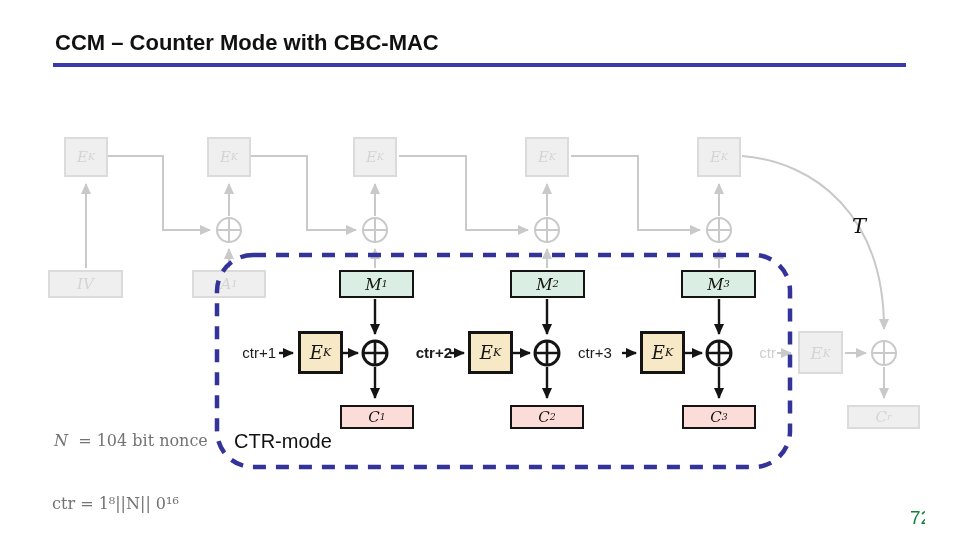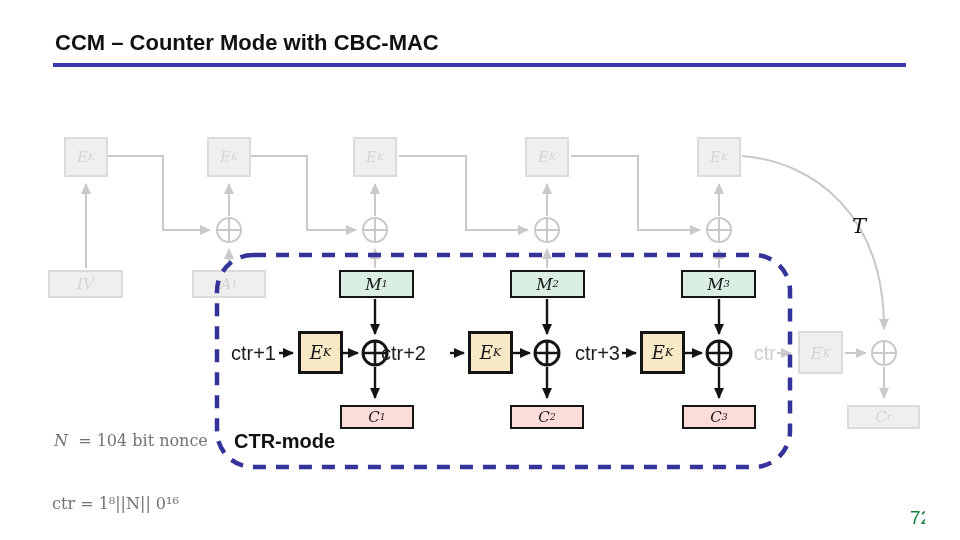--- a/index.html
+++ b/index.html
@@ -14,24 +14,24 @@
   
   .box{position:absolute;box-sizing:border-box;display:flex;align-items:center;justify-content:center;
        font-family:"DejaVu Serif","Liberation Serif",serif;font-style:italic;}
   .box sub{font-size:0.62em;font-style:italic;line-height:0;}
   .faded-box{background:#efefef;border:2px solid #dbdbdb;color:#d4d4d4;font-size:15px;}
   .mint-box{background:#daeee3;border:2px solid #141414;color:#141414;font-size:16px;}
   .pink-box{background:#fbdcd8;border:2px solid #141414;color:#141414;font-size:15px;}
   .wheat-box{background:#f7e8c6;border:3px solid #141414;color:#141414;font-size:18px;}
 
   
-  .ctr-label{position:absolute;font-size:20px;color:#1c1c1c;text-align:right;height:18px;line-height:18px;}
+  .ctr-label{position:absolute;font-size:15px;color:#1c1c1c;text-align:right;height:18px;line-height:18px;}
   .ctr-label.faded{color:#cfcfcf;}
   .tag-label{left:852px;top:214px;font-family:"DejaVu Serif",serif;font-style:italic;font-size:21px;color:#111111;}
-  .region-label{left:234px;top:430px;font-size:20px;font-weight:bold;color:#111111;}
+  .region-label{left:234px;top:430px;font-size:20px;font-weight:normal;color:#111111;}
 
   
   .note{position:absolute;font-family:"DejaVu Serif","Liberation Serif",serif;font-size:16px;color:#737373;white-space:pre;}
   .note .var{font-style:italic;}
   .page-number{left:910px;top:507px;font-size:19px;color:#15803d;}
 
   svg.layer{position:absolute;left:0;top:0;}
   .z1{z-index:1;} .z2{z-index:2;} .z3{z-index:3;} .z4{z-index:4;}
 </style>
 </head>
@@ -201,22 +201,22 @@
   <div class="box faded-box z2" style="left:847px;top:405px;width:73px;height:24px;">
     <span>C</span>
       <sub>r</sub>
   </div>
 
   <svg class="layer z3" width="960" height="540" viewBox="0 0 960 540">
     <rect x="217" y="255" width="573" height="212" rx="36" fill="none" stroke="#333399" stroke-width="4.5" stroke-dasharray="13 10"></rect>
   </svg>
 
   <div class="ctr-label z4" style="left:226px;top:344px;width:50px;">ctr+1</div>
-  <div class="ctr-label z4" style="left:376px;top:344px;width:50px;">ctr+2</div>
-  <div class="ctr-label z4" style="left:570px;top:344px;width:50px;">ctr+3</div>
+  <div class="ctr-label z4" style="left:402px;top:344px;width:50px;font-weight:bold;">ctr+2</div>
+  <div class="ctr-label z4" style="left:570px;top:344px;width:50px;text-align:center;">ctr+3</div>
   <div class="ctr-label faded z4" style="left:738px;top:344px;width:38px;">ctr</div>
 
   <div class="abs tag-label z4">T</div>
   <div class="abs region-label z4">CTR-mode</div>
 
   <div class="note z4" style="left:54px;top:431px;"><span class="var">N</span><span>  = 104 bit nonce</span></div>
   <div class="note z4" style="left:52px;top:494px;"><span>ctr</span><span> = 1⁸||N|| 0¹⁶</span></div>
 
   <div class="abs page-number z4">72</div>
 

